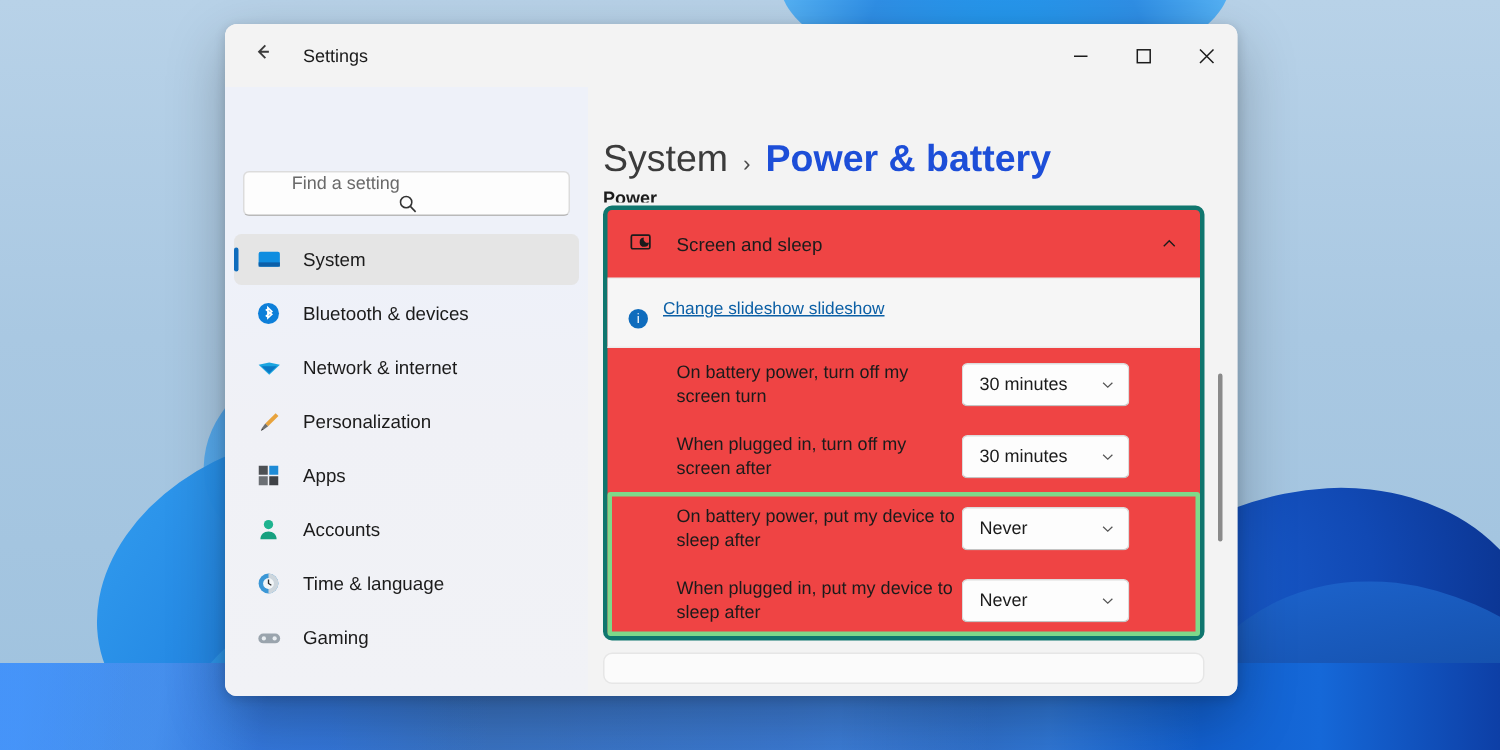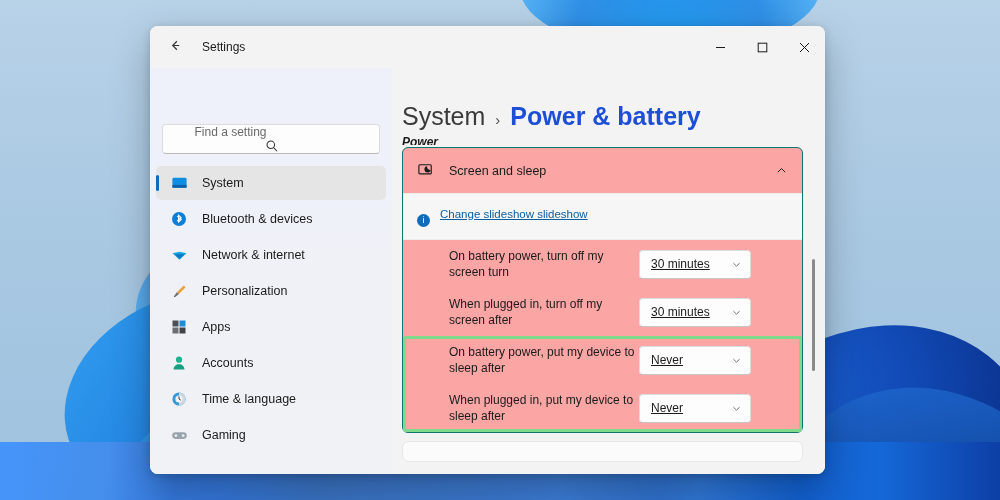--- a/index.html
+++ b/index.html
@@ -76,21 +76,21 @@
     left: 790px; top: 390px;
     width: 280px; height: 200px;
     background: linear-gradient(150deg, #1f6ad8 0%, #12499f 55%, #0a2f76 100%);
     border-radius: 50% 50% 45% 55% / 60% 45% 55% 40%;
     transform: rotate(16deg);
   }
 
   
   #settings-window {
     position: absolute;
-    left: 150px; top: 26px;
+    left: 150px; top: 16px;
     width: 675px; height: 448px;
     background: #f3f3f3;
     border-radius: 8px;
     box-shadow: 0 14px 38px rgba(0,0,0,.26), 0 2px 8px rgba(0,0,0,.16);
     overflow: hidden;
     display: flex; flex-direction: column;
   }
 
   .titlebar {
     height: 42px; flex: none;
@@ -166,26 +166,26 @@
   .bc-current { color: #1d4ed8; font-weight: 700; }
 
   .scrollarea {
     flex: 1; min-height: 0; position: relative;
     overflow: hidden;
     padding: 0 22px 0 10px;
   }
   .section-label {
     font-size: 12px; color: #1b1b1b; font-weight: 600;
     margin-top: 4px; margin-bottom: 2px;
-    height: 10px; overflow: hidden; font-style: italic;
+    height: 10px; overflow: hidden;
   }
 
   .card {
-    background: #fca5a5;
-    border: 1px solid #0f766e;
+    background: #ef4444;
+    border: 3px solid #0f766e;
     border-radius: 6px;
     overflow: visible;
   }
   .card-header {
     height: 46px; display: flex; align-items: center;
     padding: 0 14px;
     border-bottom: 1px solid #ececec;
   }
   .ch-ico { width: 24px; flex: none; display: flex; align-items: center; color: #1b1b1b; }
   .ch-title { flex: 1; margin-left: 8px; font-size: 12.5px; color: #1b1b1b; }
@@ -212,21 +212,21 @@
     min-height: 48px;
   }
   .sr-label { flex: 1; font-size: 12px; color: #1b1b1b; line-height: 1.35; max-width: 190px; }
   .dropdown {
     width: 112px; height: 29px; flex: none;
     background: #fdfdfd;
     border: 1px solid #dcdcdc; border-bottom-color: #c4c4c4;
     border-radius: 4px;
     display: flex; align-items: center; justify-content: space-between;
     padding: 0 8px 0 11px;
-    font-size: 12px; color: #1b1b1b; text-decoration: underline;
+    font-size: 12px; color: #1b1b1b;
   }
   .dd-chev { color: #555; display: flex; }
 
   
   .highlight-zone {
     position: relative;
   }
   .highlight-box {
     position: absolute;
     left: 0; top: 0; width: 100%; height: 100%;

